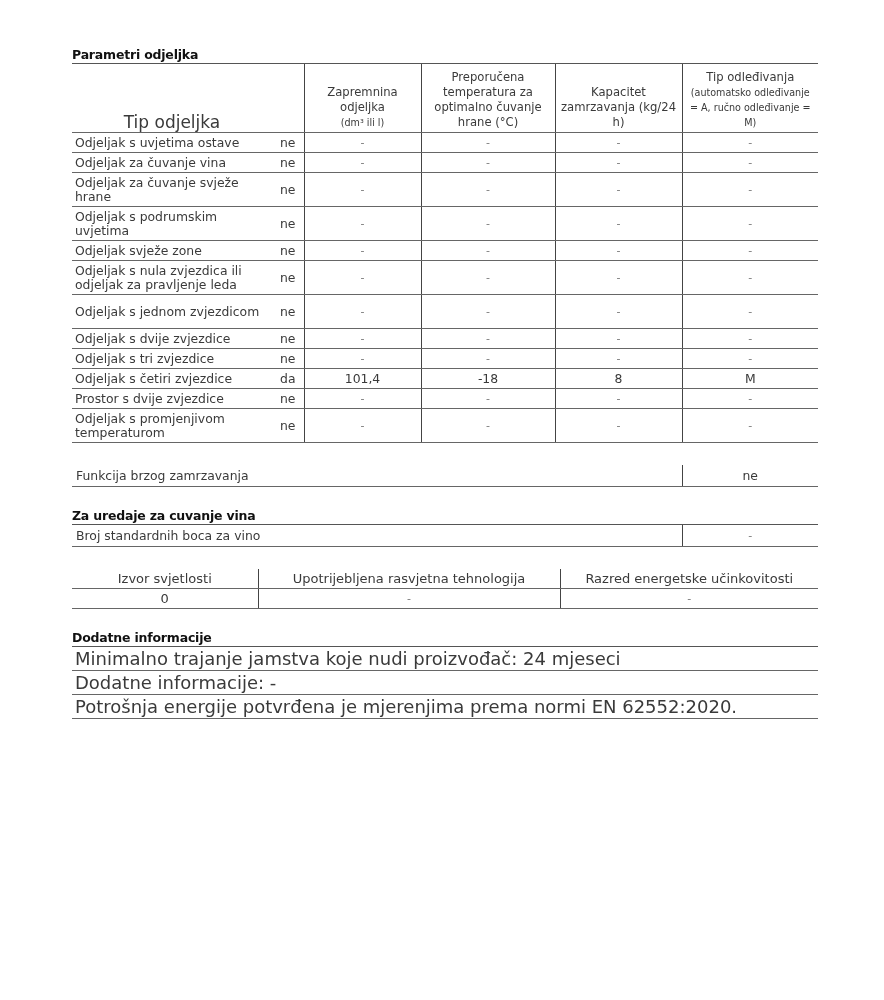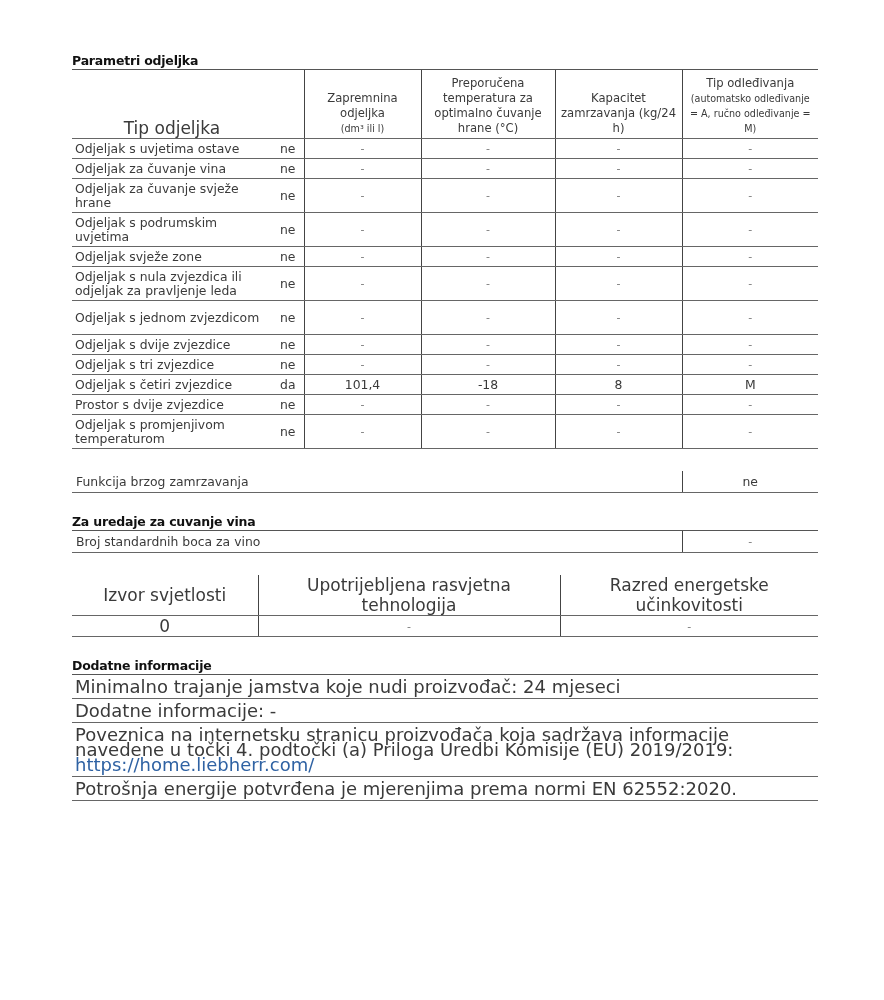--- a/index.html
+++ b/index.html
@@ -1,36 +1,36 @@
 <!DOCTYPE html>
 <html><head>
 <meta charset="utf-8">
 <style>
   html, body { margin: 0; padding: 0; background: #ffffff; }
   body { width: 884px; height: 1000px; position: relative; font-family: "DejaVu Sans", sans-serif; color: #3a3a3a; }
-  .page { position: absolute; left: 72px; top: 54px; width: 746px; }
+  .page { position: absolute; left: 72px; top: 48px; width: 746px; }
   .sec-title { font-family: "DejaVu Sans", sans-serif; font-weight: bold; font-size: 12.5px; color: #111; line-height: 14px; height: 15px; border-bottom: 1.5px solid #555; letter-spacing: -0.2px; }
   table { border-collapse: collapse; width: 100%; table-layout: fixed; }
   td, th { font-size: 12.4px; padding: 0 4px; color: #3a3a3a; font-weight: normal; }
   .main td, .main th { border-bottom: 1.5px solid #666; }
   .main .vl { border-left: 1.5px solid #444; }
   .main th { vertical-align: bottom; text-align: center; line-height: 15px; padding-bottom: 2px; padding-top: 6px; font-size: 11.6px; }
   .main th.first { text-align: center; font-size: 17px; }
   .main th small { font-size: 9.6px; }
   .main td { height: 19px; line-height: 14px; }
   .main td.tall { height: 33px; }
   .main td.name { padding-left: 3px; }
   .main td.yn { text-align: center; padding: 0; }
   .main td.c { text-align: center; }
   .main td.dash { color: #777; font-size: 11px; }
   .gap { height: 22px; }
   .simple td { border-bottom: 1.5px solid #666; height: 21px; }
   .simple td.val { border-left: 1.5px solid #444; text-align: center; }
   .simple td.dash { color: #777; font-size: 11px; }
-  .light td, .light th { border-bottom: 1.5px solid #666; height: 19px; text-align: center; font-size: 17px; }
+  .light td, .light th { border-bottom: 1.5px solid #666; height: 19px; text-align: center; font-size: 13px; }
   .light .vl { border-left: 1.5px solid #444; }
   .light td.dash { color: #777; font-size: 11px; }
   .info-row { border-bottom: 1.5px solid #666; font-size: 18px; padding: 4px 3px 4px 3px; line-height: 15px; }
   a.link { color: #2f62a3; text-decoration: none; }
 </style>
 </head>
 <body>
 
 <div class="page">
 
@@ -201,15 +201,14 @@
       <td class="vl dash">-</td>
       <td class="vl dash">-</td>
     </tr>
   </tbody>
     </table>
 
   <div class="gap"></div>
   <div class="sec-title">Dodatne informacije</div>
   <div class="info-row">Minimalno trajanje jamstva koje nudi proizvođač: 24 mjeseci</div>
   <div class="info-row">Dodatne informacije: -</div>
-  <div class="info-row"><span>Poveznica na internetsku stranicu proizvođača koja sadržava informacije navedene u točki 4. podtočki (a) Priloga Uredbi Komisije (EU) 2019/2019: </span><a class="link">https://home.liebherr.com/</a></div>
   <div class="info-row">Potrošnja energije potvrđena je mjerenjima prema normi EN 62552:2020.</div>
 </div>
 
 </body></html>

